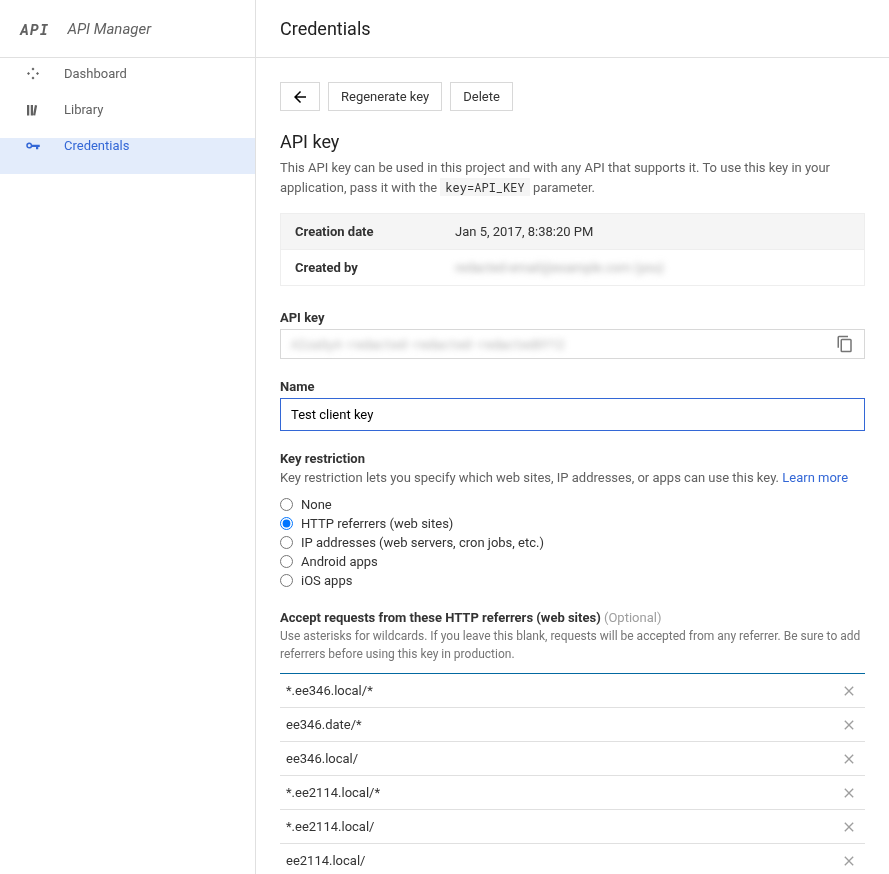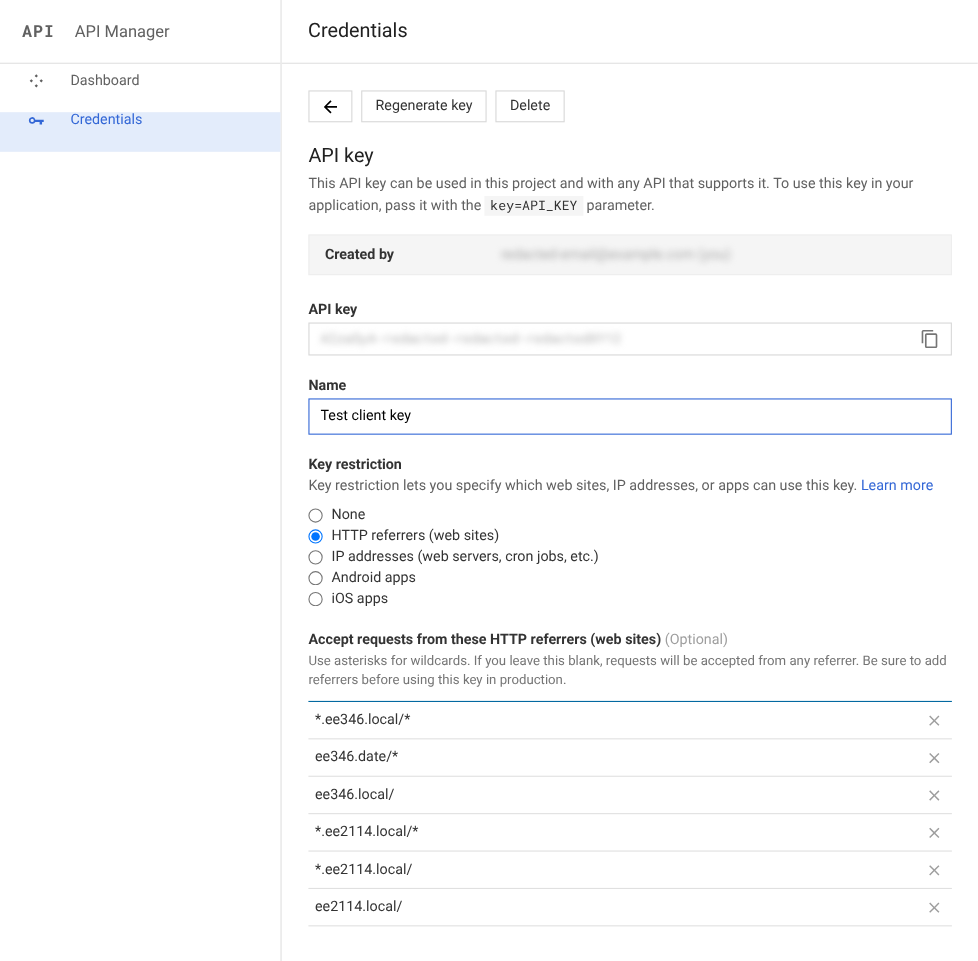--- a/index.html
+++ b/index.html
@@ -1,19 +1,19 @@
 <!DOCTYPE html>
 <html><head>
 <meta charset="utf-8">
 <style>
 * { box-sizing: border-box; margin: 0; padding: 0; }
 body { font-family: Roboto, "Helvetica Neue", Arial, sans-serif; font-size: 13px; color: #212121; background: #fff; width: 889px; }
 .layout { display: flex; height: 874px; }
 .sidebar { width: 256px; border-right: 1px solid #e0e0e0; background: #fff; flex-shrink: 0; }
-.sb-header { height: 58px; display: flex; align-items: center; padding: 0 20px; border-bottom: 1px solid #e0e0e0; }
+.sb-header { height: 58px; display: flex; align-items: center; padding: 0 20px; border-bottom: 1px solid #e0e0e0; font-style: italic; }
 .sb-title { font-size: 15px; color: #616161; margin-left: 18px; font-weight: 400; }
 .sb-nav { padding-top: 8px; }
 .sb-item { display: flex; align-items: flex-start; height: 36px; padding: 0 24px; cursor: pointer; color: #616161; font-size: 13px; }
 .sb-item.active { background: #e3ecfb; color: #3367d6; }
 .sb-item.active .sb-icon svg { fill: #3367d6; }
 .sb-icon { width: 20px; display: flex; align-items: center; }
 .sb-icon svg { width: 18px; height: 18px; fill: #616161; }
 .sb-label { margin-left: 20px; }
 
 .main { flex: 1; display: flex; flex-direction: column; overflow: hidden; }
@@ -72,20 +72,28 @@
     </div>
     <nav class="sb-nav">
       <div class="sb-item">
         <span class="sb-icon">
           <svg viewBox="0 0 24 24">
               <path d="M12 2l2 2-2 2-2-2 2-2zm6 6l2 2-2 2-2-2 2-2zM6 8l2 2-2 2-2-2 2-2zm6 6l2 2-2 2-2-2 2-2z"></path>
             </svg>
         </span>
         <span class="sb-label">Dashboard</span>
       </div>
+      <div class="sb-item">
+        <span class="sb-icon">
+          <svg viewBox="0 0 24 24">
+              <path d="M4 4h3v14H4V4zm5 0h3v14H9V4zm5.5 0l3 .5-2.5 13.5-3-.5L14.5 4z"></path>
+            </svg>
+        </span>
+        <span class="sb-label">Library</span>
+      </div>
       <div class="sb-item active">
         <span class="sb-icon">
           <svg viewBox="0 0 24 24">
               <path d="M7 14a4 4 0 1 1 3.87-5h10.13v3h-2v3h-3v-3h-5.13A4 4 0 0 1 7 14zm0-2a2 2 0 1 0 0-4 2 2 0 0 0 0 4z"></path>
             </svg>
         </span>
         <span class="sb-label">Credentials</span>
       </div>
     </nav>
   </aside>
@@ -108,20 +116,24 @@
 
       <h2 class="section-title">API key</h2>
       <p class="desc">
         <span>This API key can be used in this project and with any API that supports it. To use this key in your application, pass it with the </span>
         <span class="code">key=API_KEY</span>
         <span> parameter.</span>
       </p>
 
       <div class="info-table">
         <div class="info-row">
+          <div class="info-label">Creation date</div>
+          <div class="info-value">Jan 5, 2017, 8:38:20 PM</div>
+        </div>
+        <div class="info-row">
           <div class="info-label">Created by</div>
           <div class="info-value blurred">redacted-email@example.com (you)</div>
         </div>
       </div>
 
       <div class="field-block">
         <span class="field-label">API key</span>
         <div class="apikey-box">
           <span class="apikey-val">AIzaSyA-redacted-redacted-redactedXY12</span>
           <svg class="copy-icon" viewBox="0 0 24 24">

